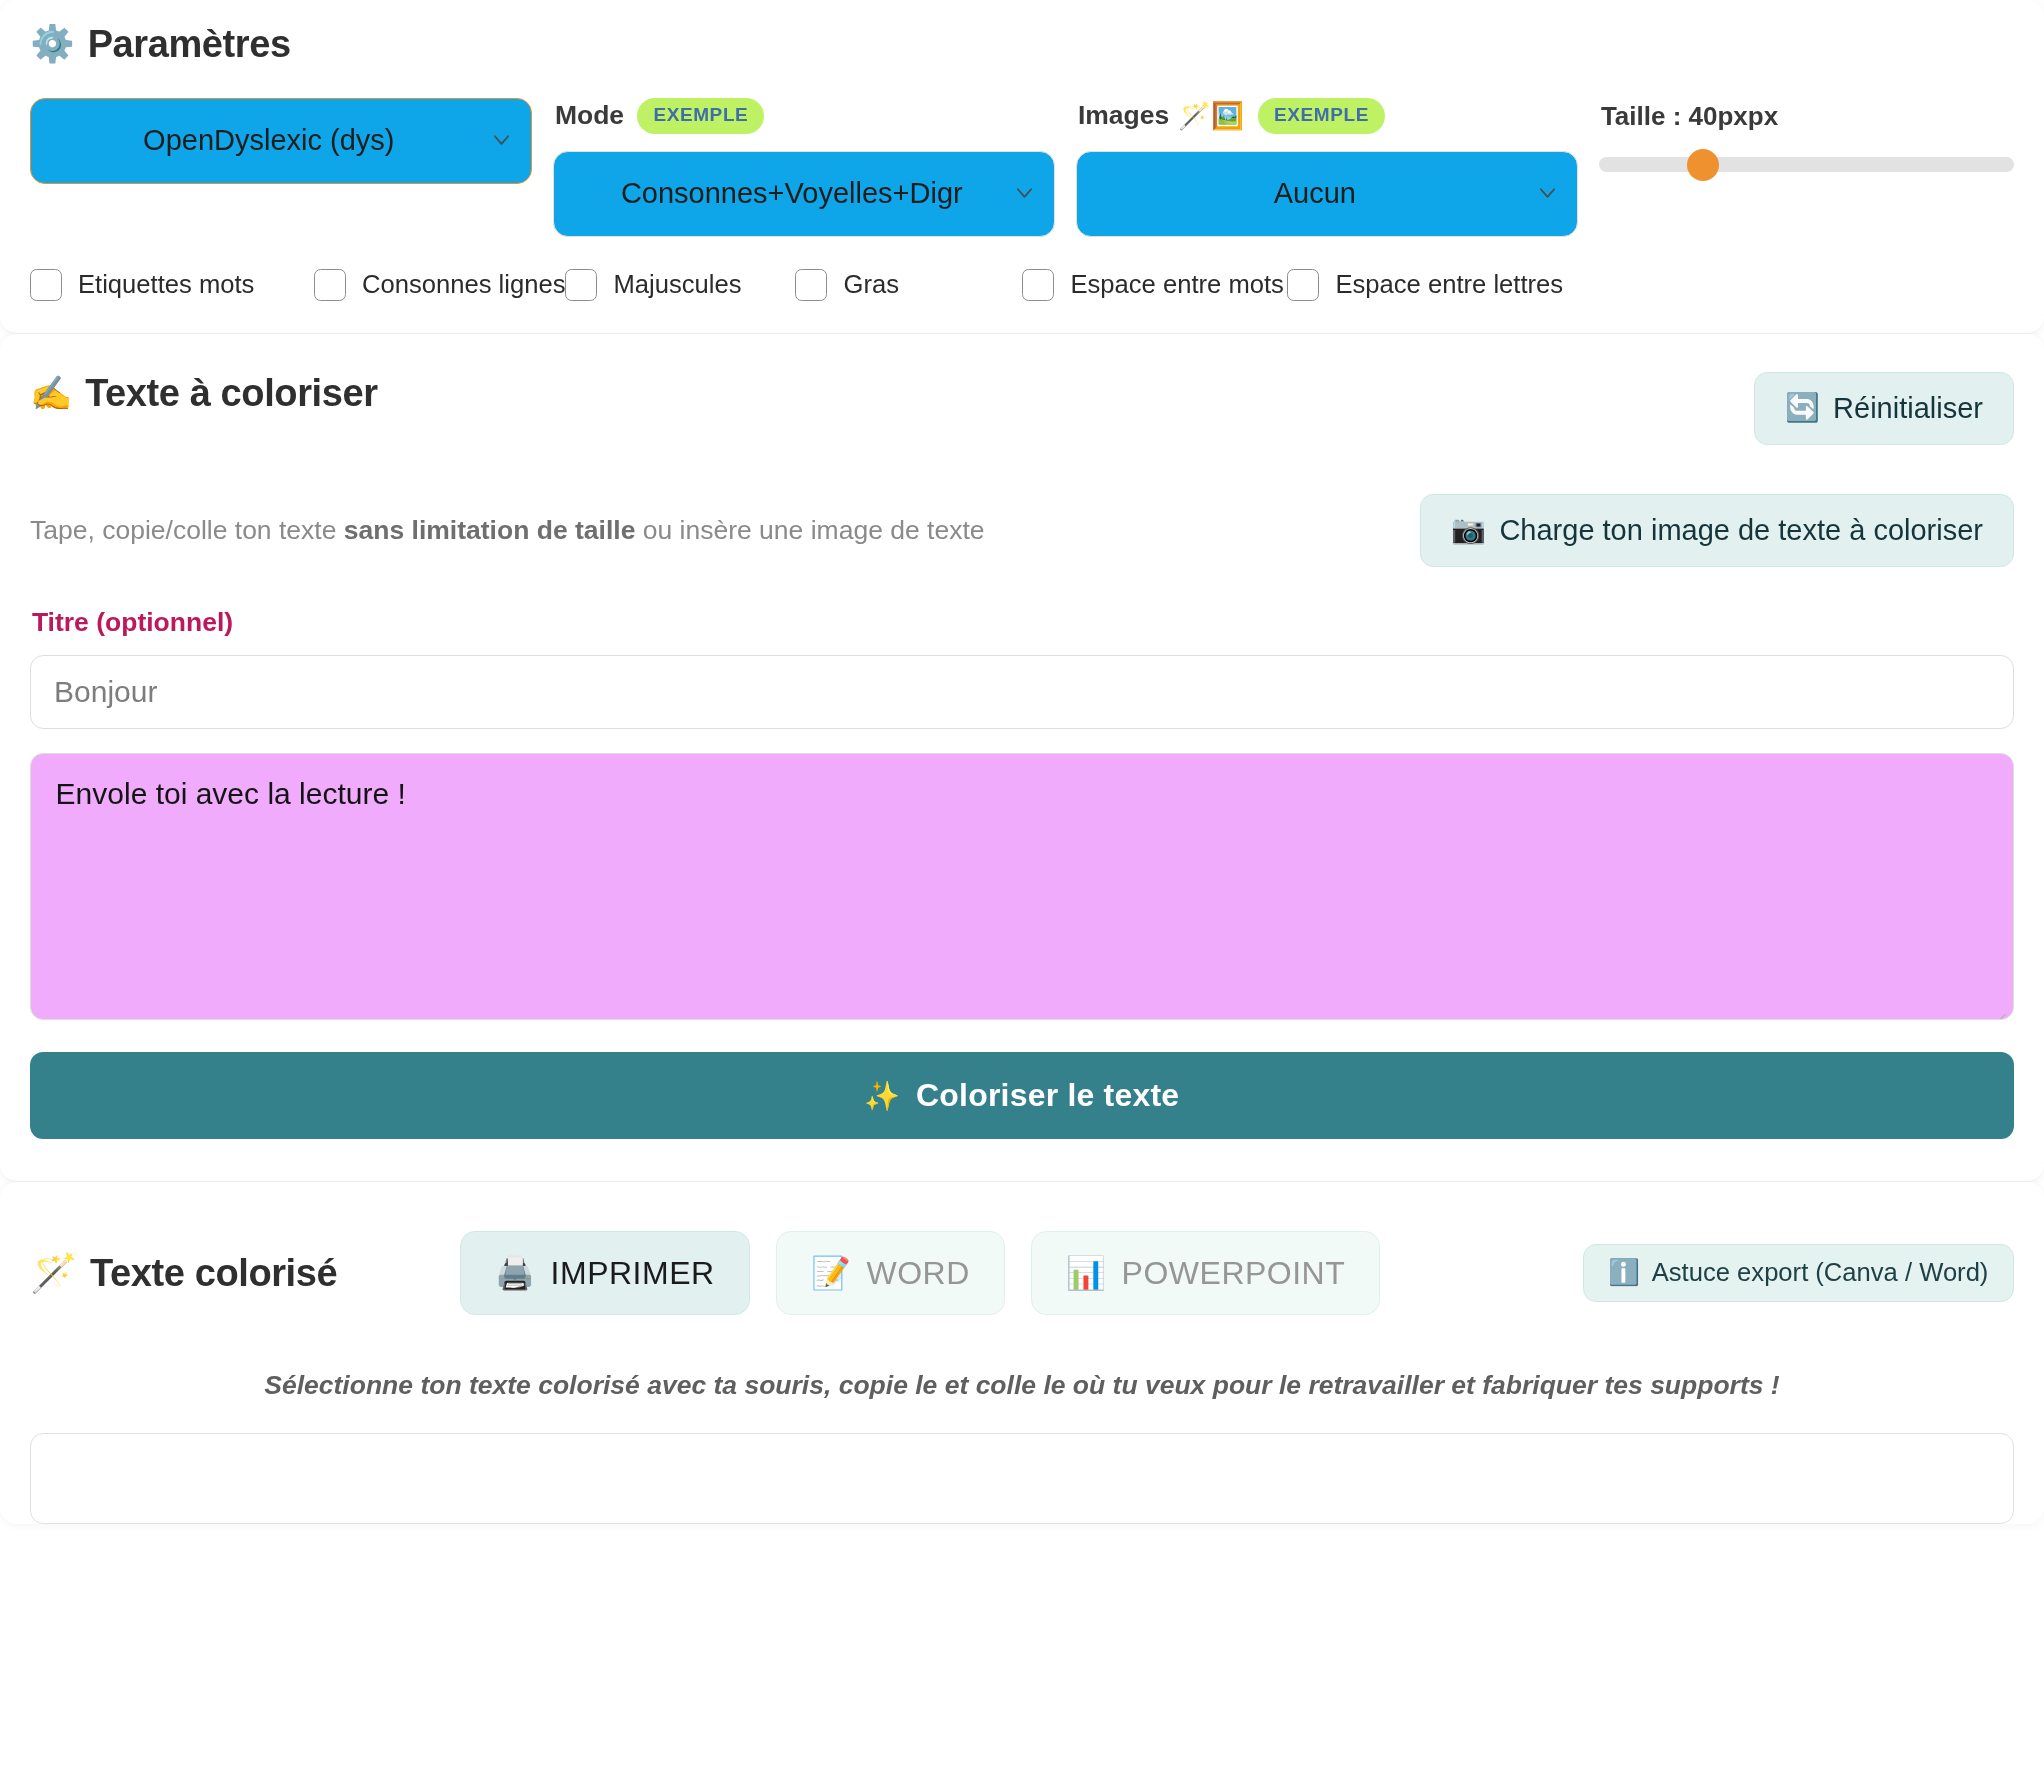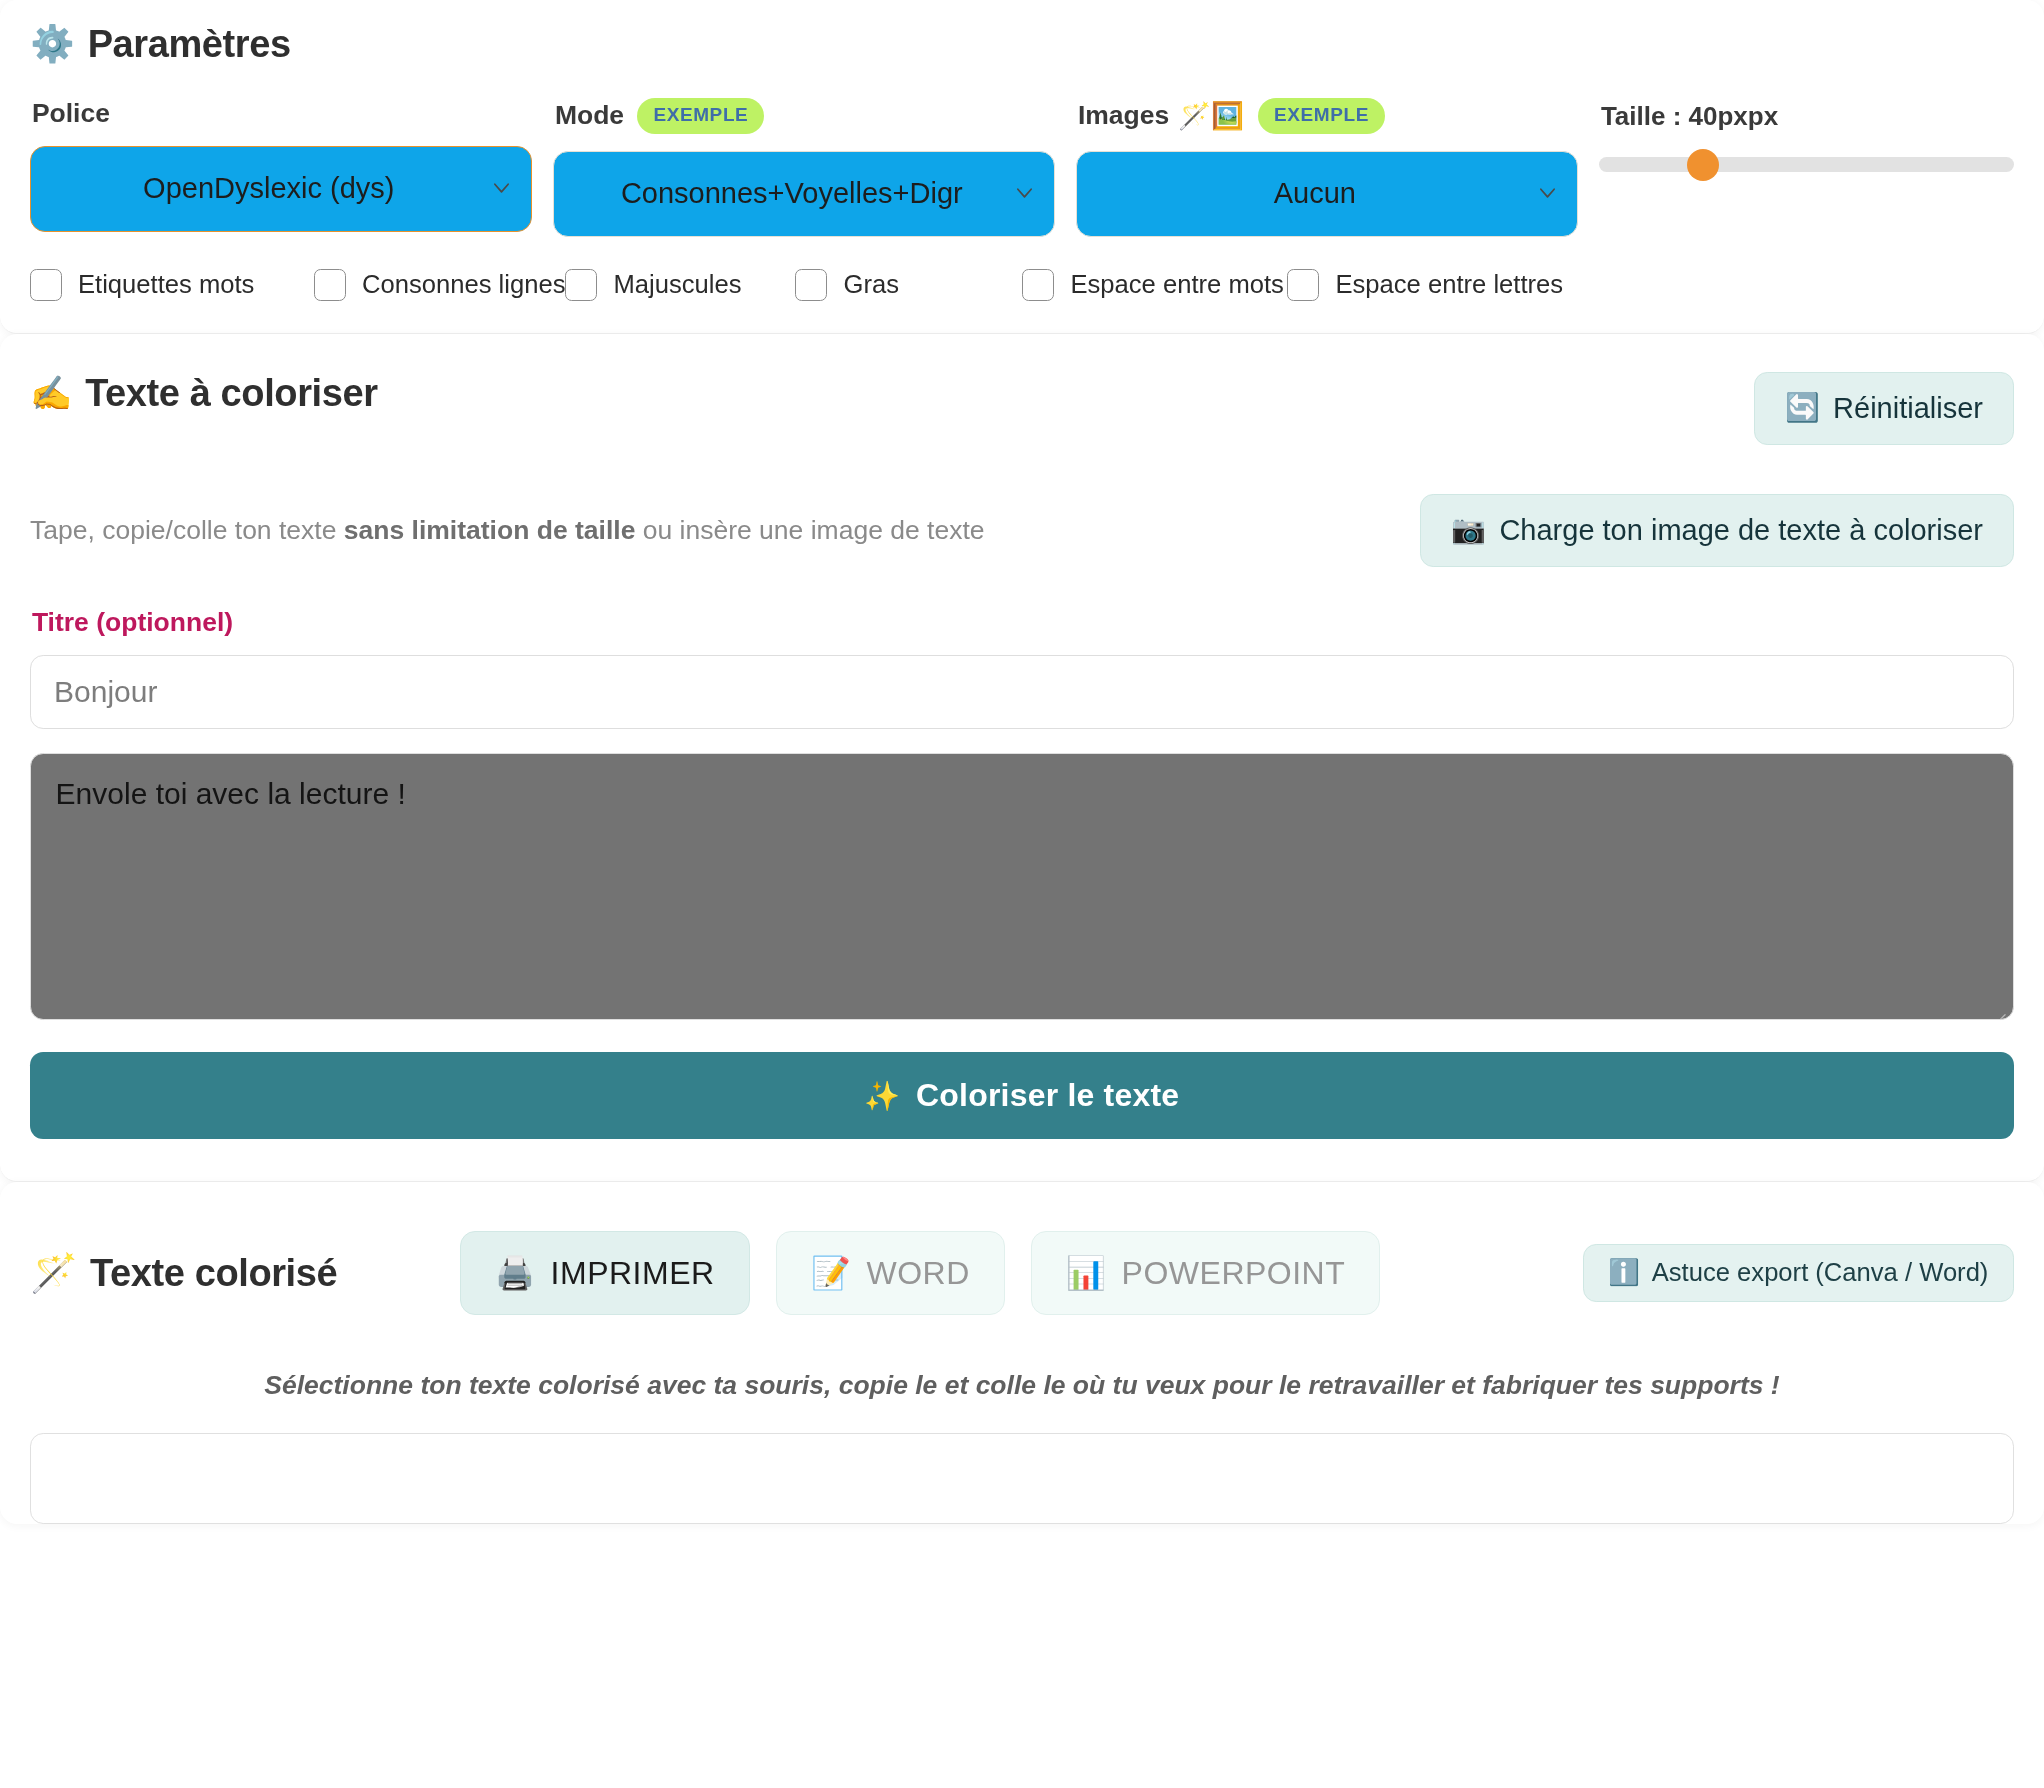--- a/index.html
+++ b/index.html
@@ -153,21 +153,21 @@
     width: 100%; height: 74px;
     border: 0.9px solid #dedede; border-radius: 13.2px;
     background: #fff;
     display: flex; align-items: center;
     padding: 0 23px;
     font-size: 30px; color: #7d7d7d;
   }
   .textarea {
     width: 100%; height: 267px;
     border: 0.9px solid #dedede; border-radius: 13.2px;
-    background: #737373;
+    background: #f0abfc;
     padding: 23px 24.6px;
     font-size: 30px; color: #141414;
     margin-top: 24.6px;
     position: relative;
     overflow: hidden;
   }
   .resize-grip {
     position: absolute; right: 6.6px; bottom: 6.6px;
     width: 15px; height: 15px;
   }
@@ -236,23 +236,20 @@
   <section class="card settings">
 
     <h1 class="panel-title">
       <span class="emoji">⚙️</span>
       <span>Paramètres</span>
     </h1>
 
     <div class="settings-grid">
 
       <div>
-        <div class="field-label">
-          <span>Police</span>
-        </div>
         <div class="select-wrap">
           <div class="select-box focused">
             <span>OpenDyslexic (dys)</span>
           </div>
           <span class="chev">
             <svg viewBox="0 0 20 20" width="19" height="19">
                 <path d="M3 6 L10 14 L17 6" fill="none" stroke="#4a4a4a" stroke-width="1.8" stroke-linecap="round" stroke-linejoin="round"></path>
               </svg>
           </span>
         </div>

